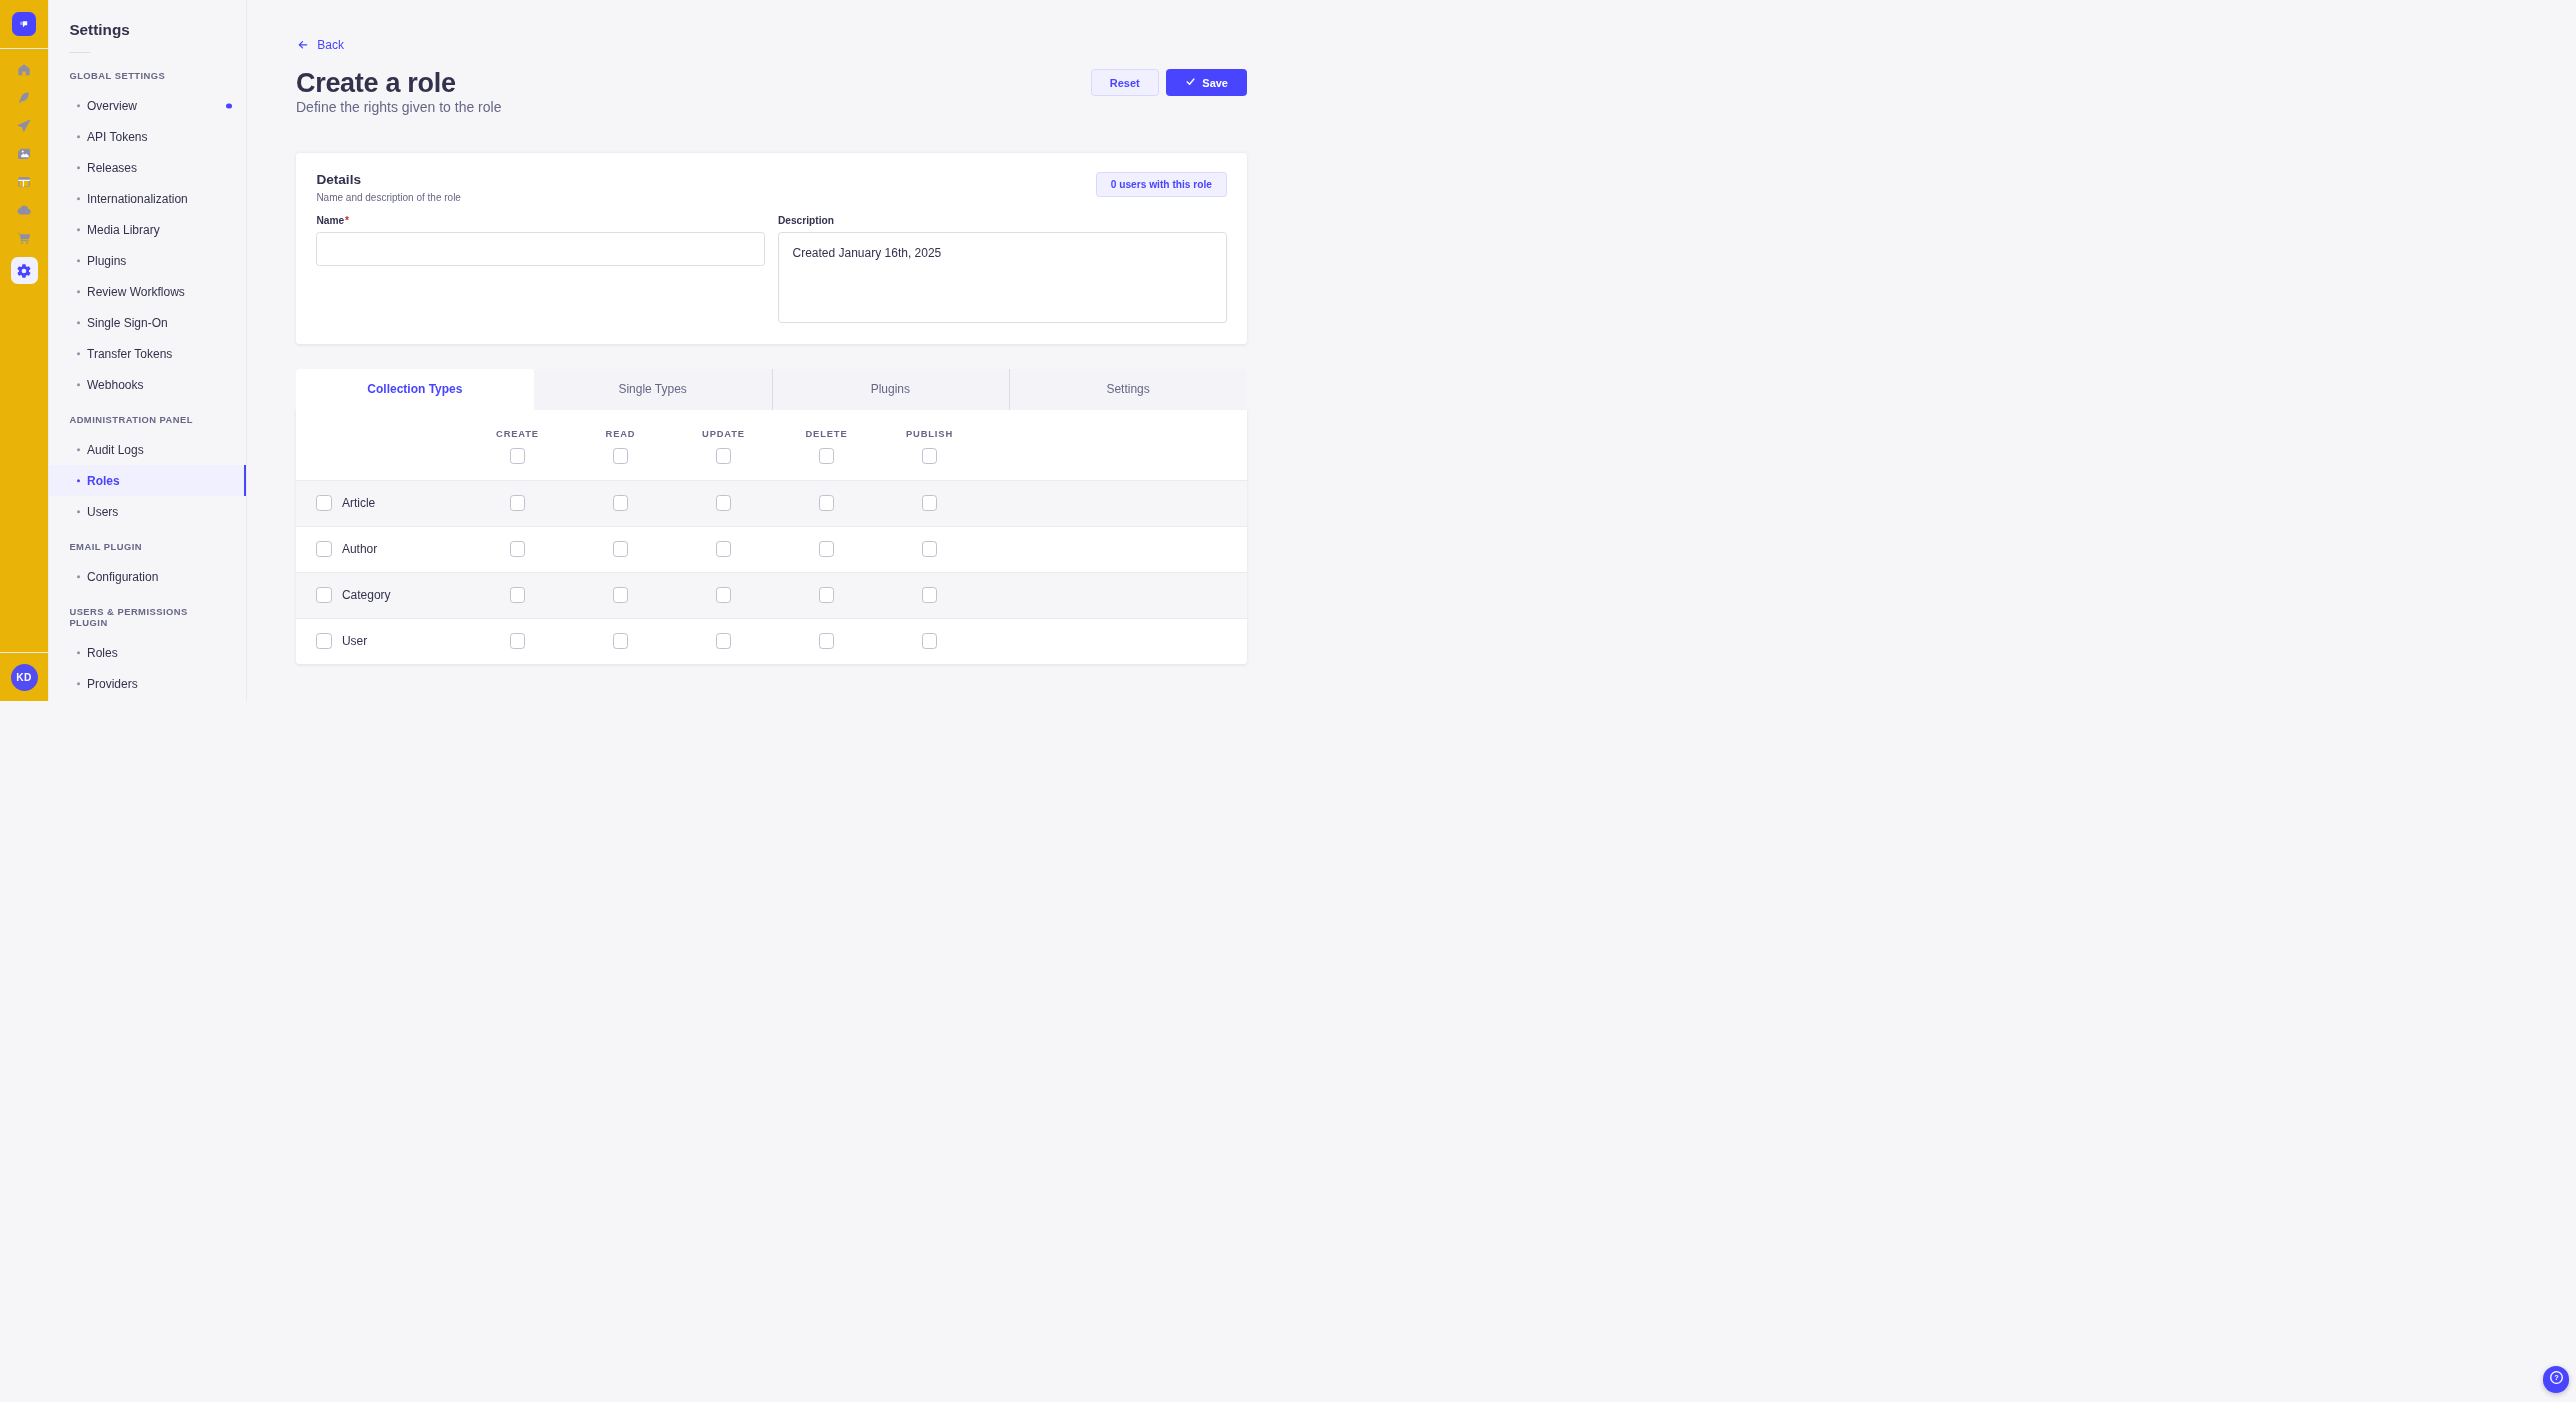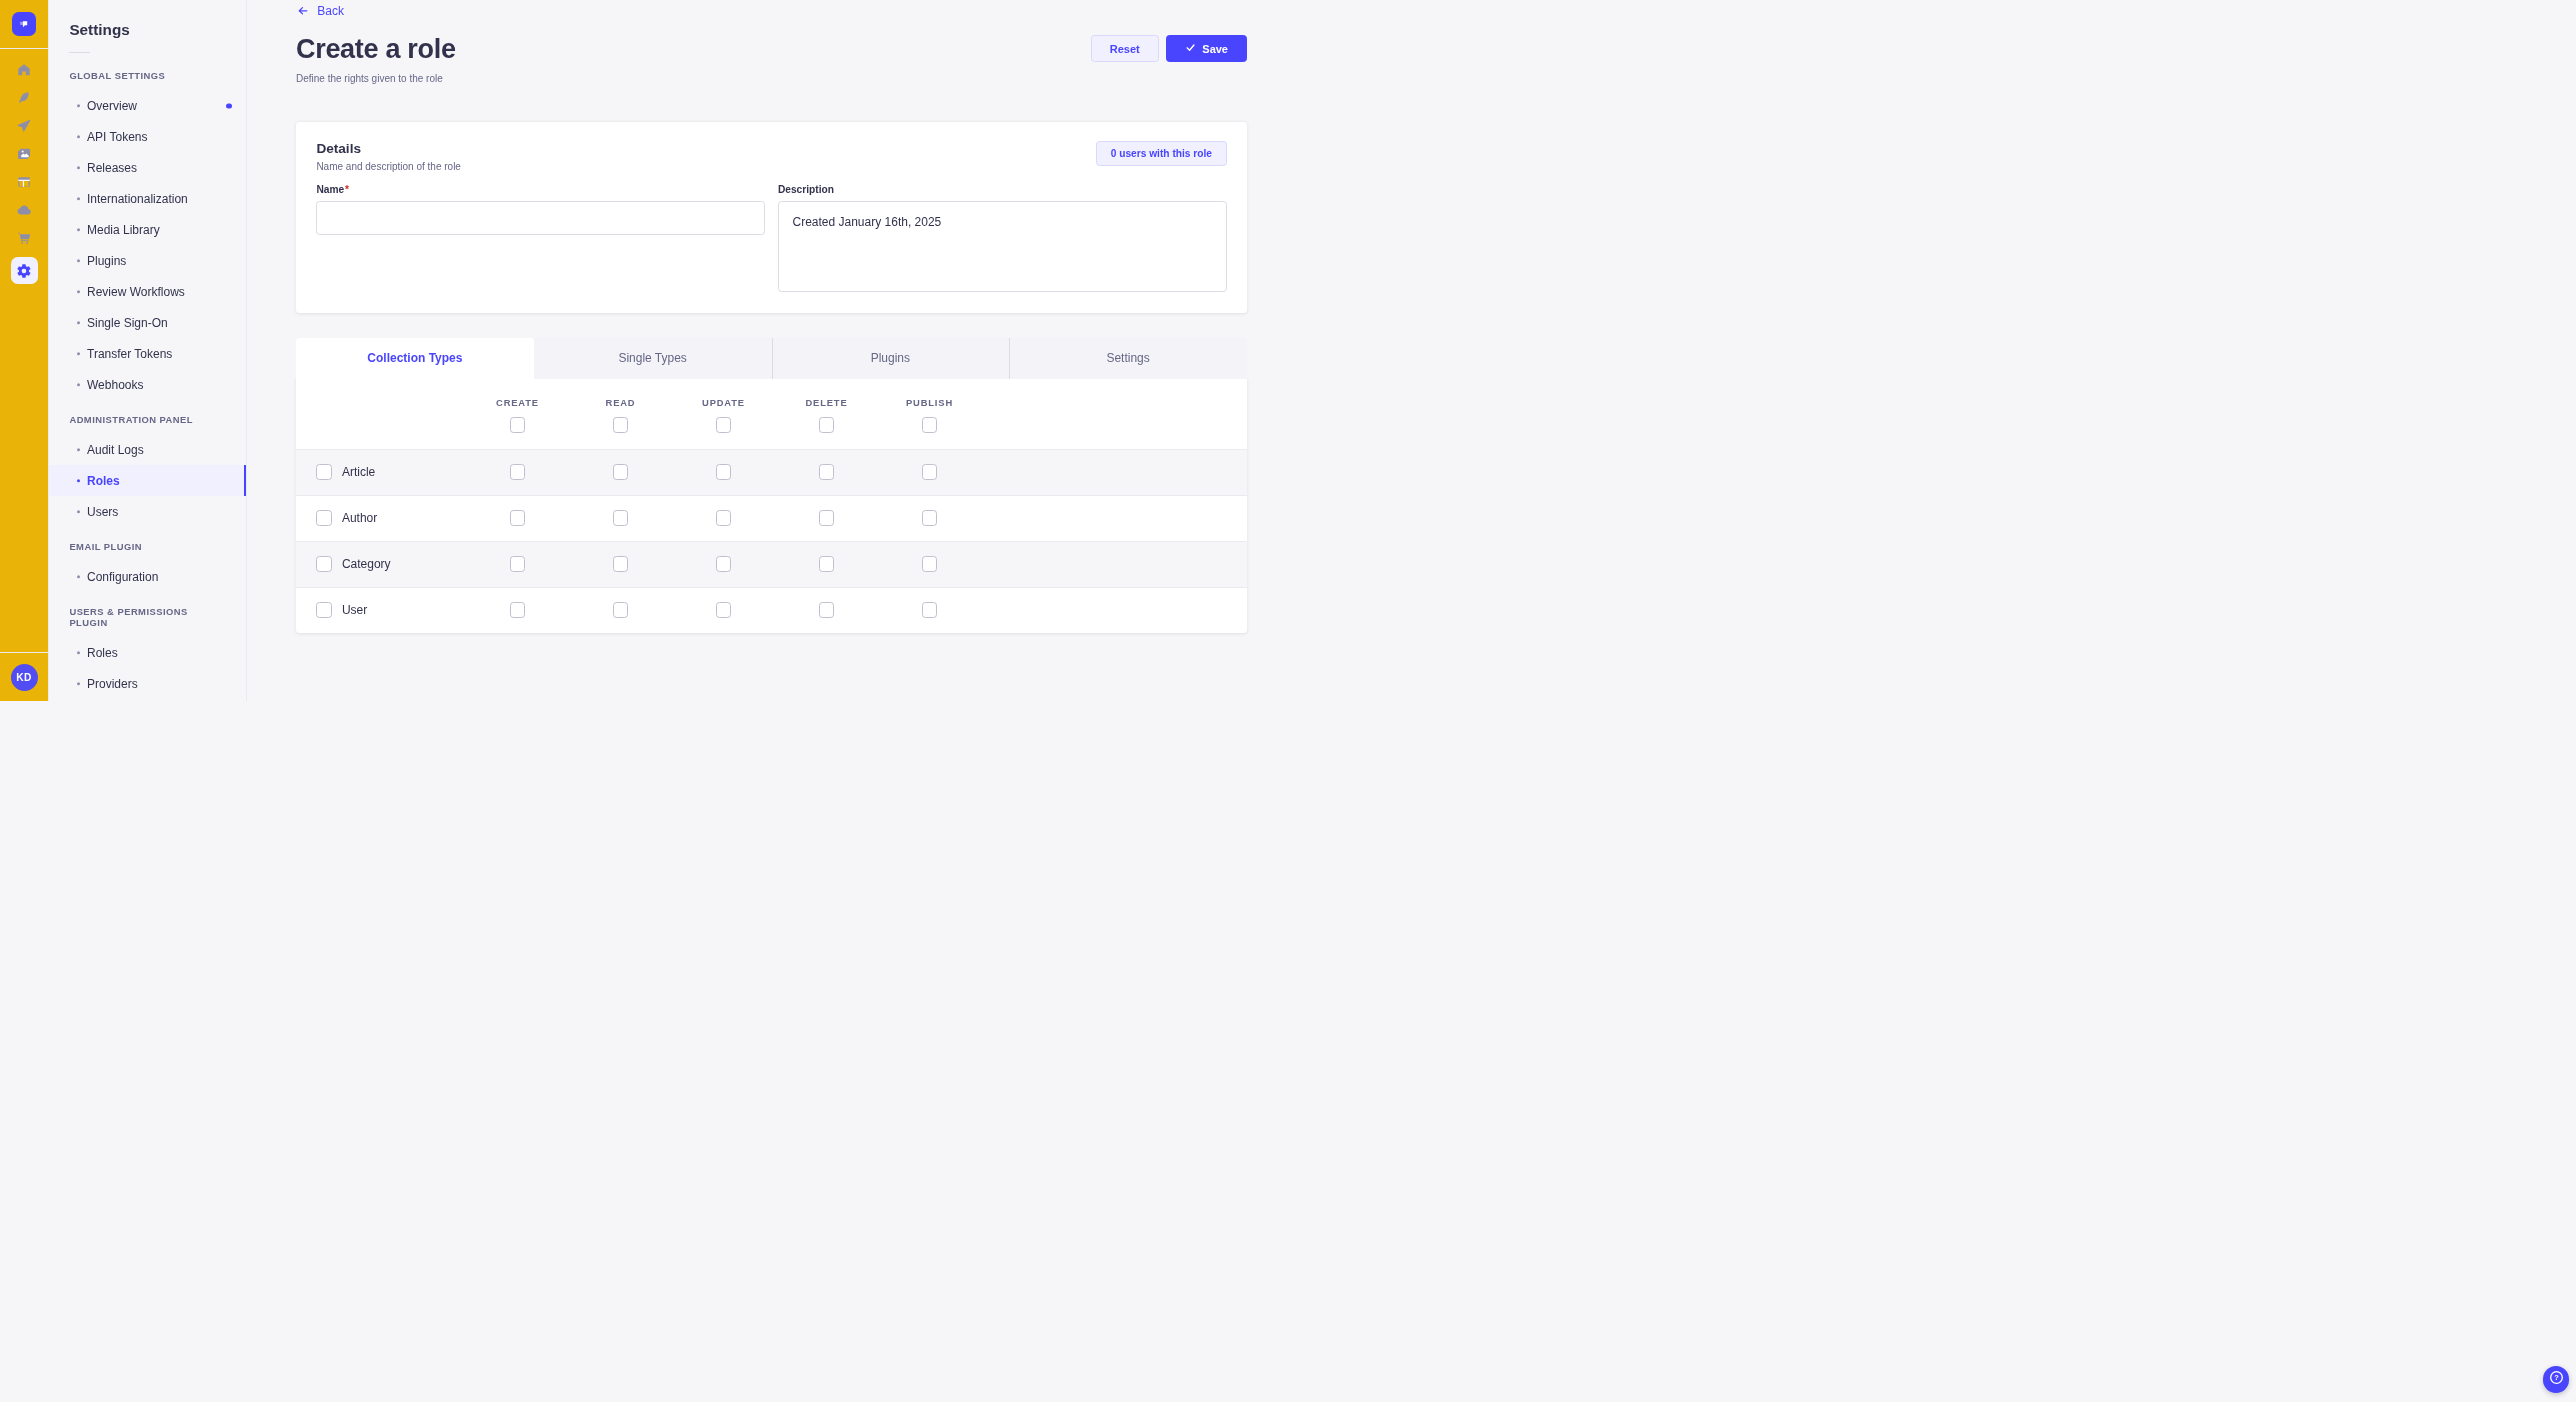--- a/index.html
+++ b/index.html
@@ -31,25 +31,25 @@
   .section-label { padding:13.6px 20.4px 9.4px; font-size:9.4px; font-weight:700; letter-spacing:.05em; color:#666687; }
   .nav-item { position:relative; height:31px; display:flex; align-items:center; padding-left:38px; font-size:12px; color:#32324d; cursor:pointer; }
   .nav-item .bullet { position:absolute; left:28px; top:50%; transform:translateY(-50%); width:3.4px; height:3.4px; border-radius:50%; background:#8e8ea9; }
   .nav-item .notif-dot { position:absolute; right:14.5px; top:50%; transform:translateY(-50%); width:5.1px; height:5.1px; border-radius:50%; background:#4945ff; }
   .nav-item.active { background:#f0f0ff; color:#4945ff; font-weight:600; }
   .nav-item.active .bullet { background:#4945ff; }
   .nav-item.active::after { content:""; position:absolute; right:-0.9px; top:0; bottom:0; width:2.6px; background:#4945ff; }
 
   
   .main { flex:1; padding:0 41px 0 49px; }
-  .back { display:inline-flex; align-items:center; gap:7.7px; margin-top:4px; color:#4945ff; font-size:12px; cursor:pointer; text-decoration:none; }
+  .back { display:inline-flex; align-items:center; gap:7.7px; margin-top:38px; color:#4945ff; font-size:12px; cursor:pointer; text-decoration:none; }
   .back svg { display:block; }
   .header-row { display:flex; justify-content:space-between; align-items:flex-start; margin-top:12.8px; }
   h1 { font-size:27px; font-weight:700; color:#32324d; letter-spacing:-0.3px; }
-  .page-subtitle { margin-top:8px; font-size:10px; color:#666687; }
+  .page-subtitle { margin-top:0; font-size:14px; color:#666687; }
   .actions { display:flex; gap:6.8px; margin-top:1.7px; }
   .btn { height:27px; border-radius:3.4px; font-size:11px; font-weight:700; padding:0 18px; display:inline-flex; align-items:center; gap:6.8px; cursor:pointer; font-family:inherit; }
   .btn-secondary { background:#f0f0ff; border:0.9px solid #d9d8ff; color:#4945ff; }
   .btn-primary { background:#4945ff; border:0.9px solid #4945ff; color:#fff; }
 
   .card { background:#fff; border-radius:3.4px; box-shadow:0 0.9px 3.4px rgba(33,33,52,.1); }
 
   
   .details-card { margin-top:38px; padding:19px 20.4px 20.4px; }
   .details-head { display:flex; justify-content:space-between; align-items:flex-start; }

